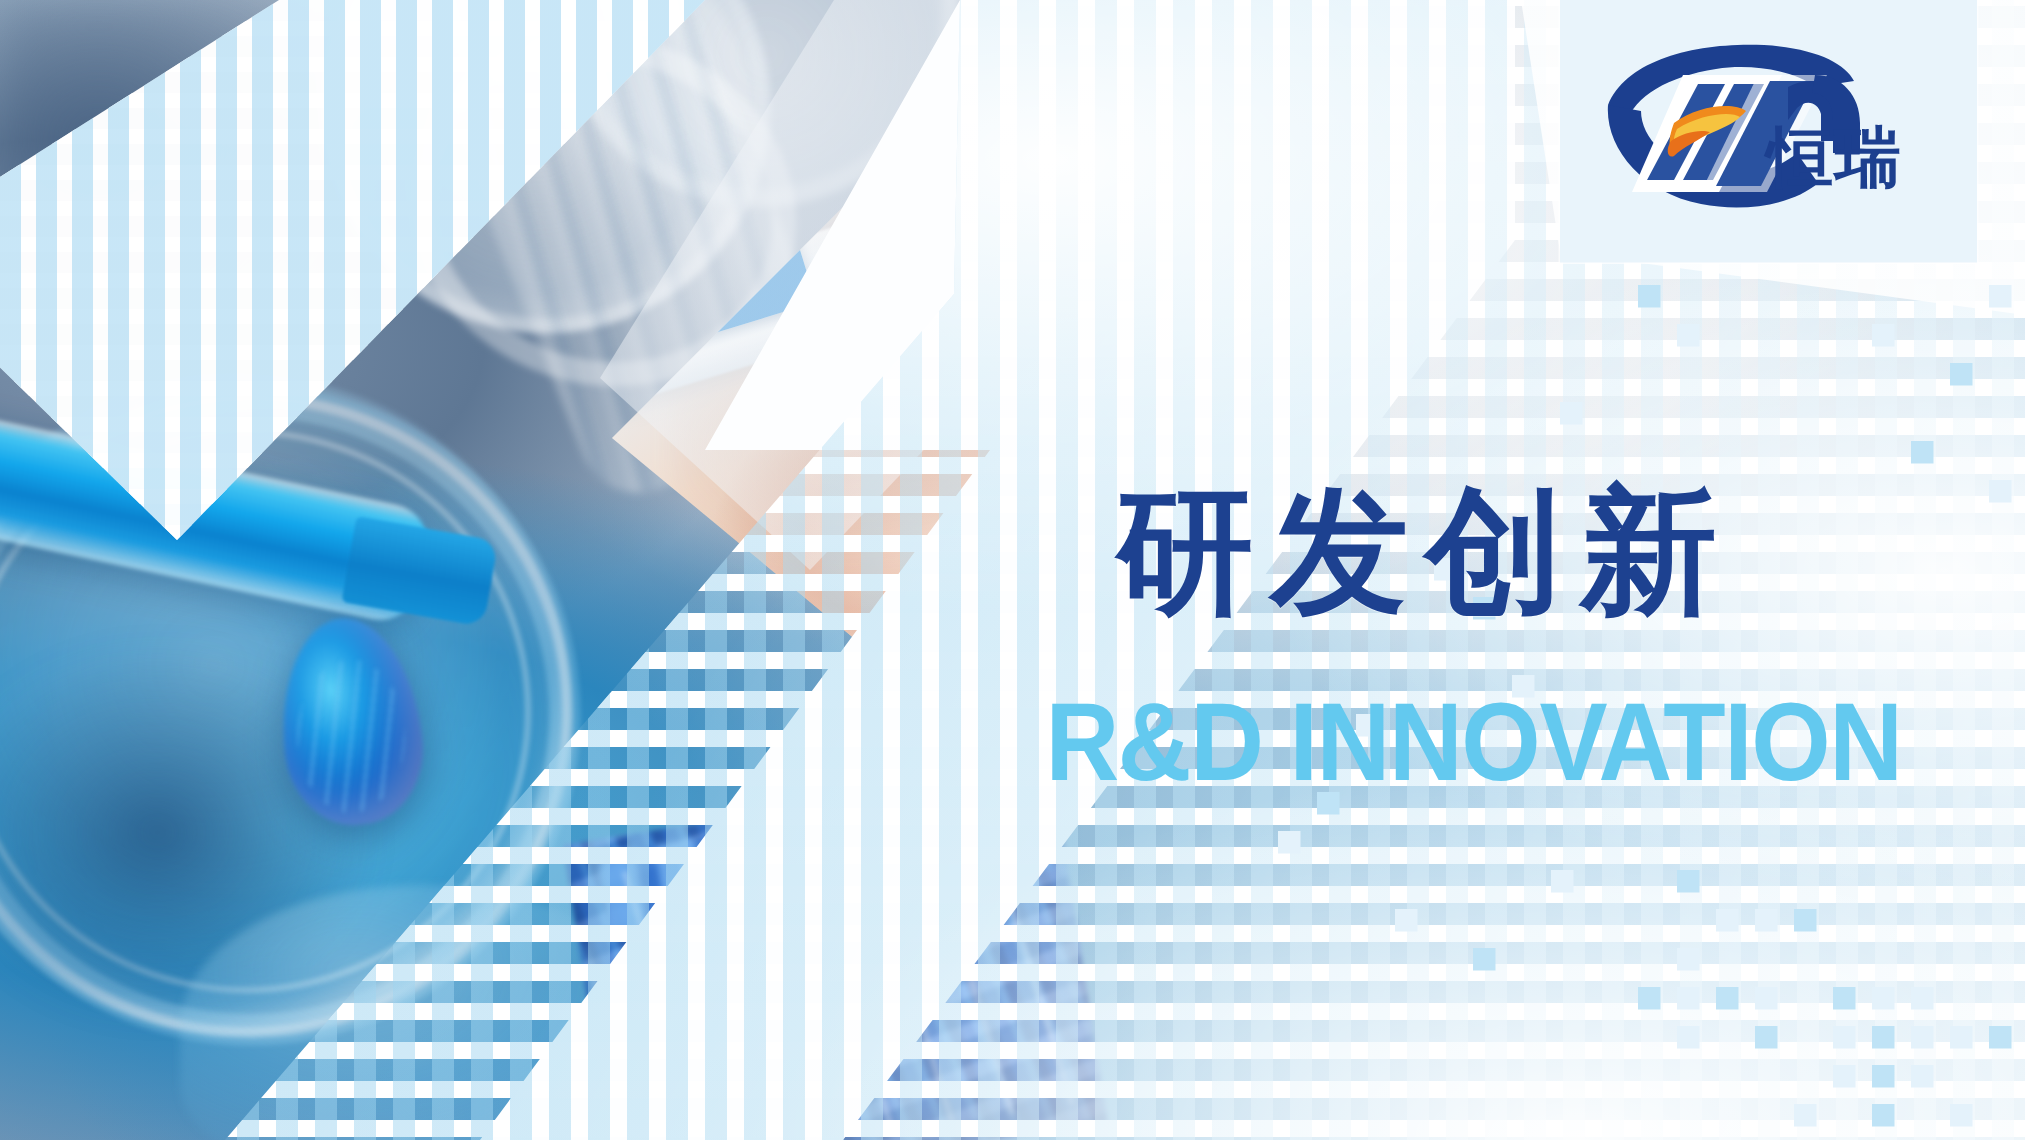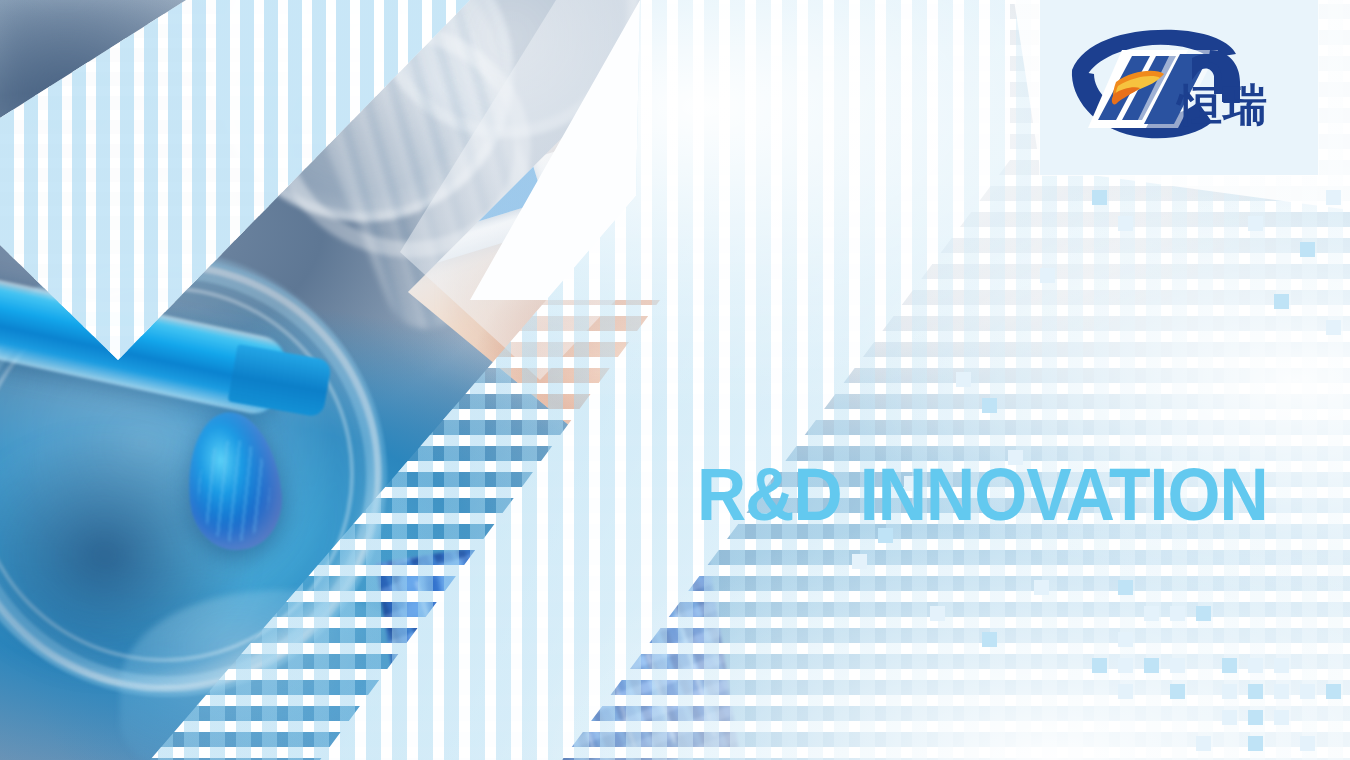--- a/index.html
+++ b/index.html
@@ -550,15 +550,16 @@
       <path d="M150 26 C168 26 180 40 180 58 L180 78 L162 78 L162 56 C162 44 156 38 148 38 Z" fill="#1c3f8f"></path>
 
       <path d="M56 58 C72 46 96 44 104 50 C96 60 76 64 62 74 C54 80 50 74 56 58 Z" fill="#f08a1c"></path>
       <path d="M58 62 C74 52 94 50 100 54 C92 62 74 66 62 74 C56 78 54 70 58 62 Z" fill="#f6c33f"></path>
       <path d="M54 70 C62 64 74 62 80 64 C72 70 62 74 56 80 C52 82 50 76 54 70 Z" fill="#e8701a"></path>
 
       <text x="118" y="96" font-family="DejaVu Sans, sans-serif" font-size="44" font-weight="700" fill="#1c3f8f" letter-spacing="1">恒瑞</text>
     </svg>
   </div>
 
+  <div class="headline-cn">研发创新</div>
   <div class="headline-en">R&amp;D INNOVATION</div>
 
 </div>
 
 </body></html>

